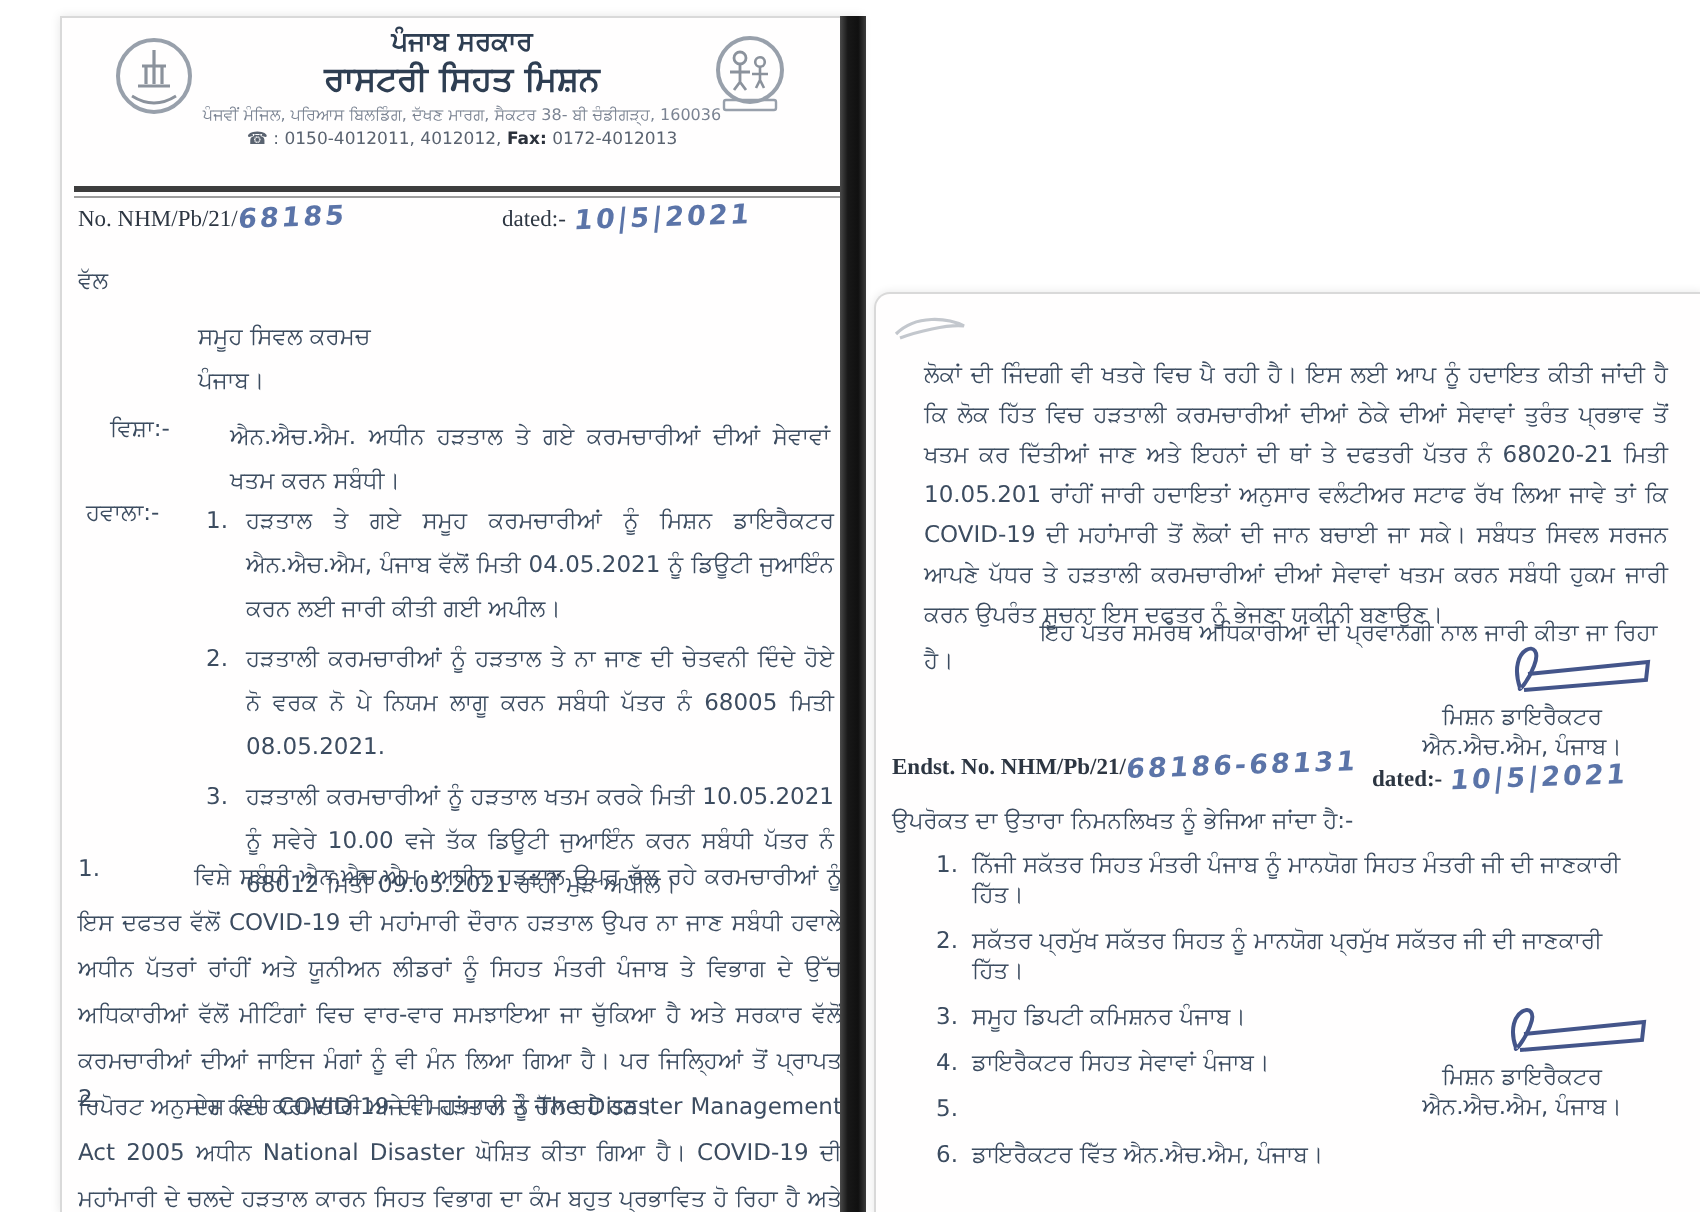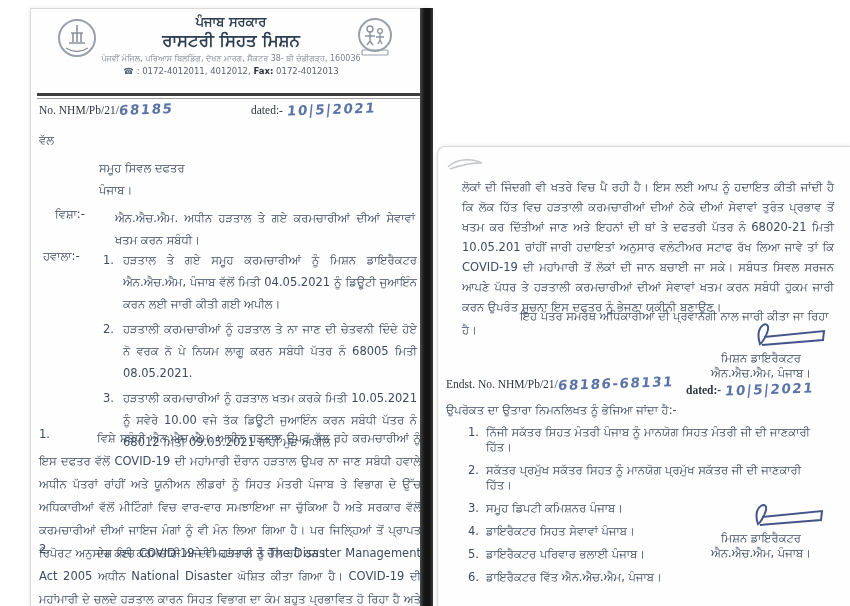--- a/index.html
+++ b/index.html
@@ -53,21 +53,21 @@
          text-align:justify;text-indent:58px;}
 
   
   .scribble{position:absolute;left:6px;top:6px;}
   #p2-body{position:absolute;left:24px;top:30px;width:372px;line-height:20px;text-align:justify;}
   #closing{position:absolute;left:24px;top:162px;width:372px;text-indent:58px;}
   .sigblock{position:absolute;text-align:center;line-height:15px;}
   #sig1-img{position:absolute;left:302px;top:170px;}
   #sig1-lbl{left:248px;top:204px;width:150px;}
   #endst{position:absolute;left:8px;top:228px;font-size:11.5px;}
-  #endst .serif{font-weight:normal;}
+  #endst .serif{font-weight:bold;}
   #dated2{position:absolute;left:248px;top:234px;font-size:11.5px;}
   #dated2 .serif{font-weight:bold;}
   #copyline{position:absolute;left:8px;top:256px;}
   #cc-list{position:absolute;left:30px;top:278px;width:350px;}
   .cc-item{display:flex;line-height:15px;margin-bottom:8px;}
   .cc-num{width:18px;flex:none;}
   #sig2-img{position:absolute;left:300px;top:352px;}
   #sig2-lbl{left:246px;top:384px;width:154px;}
 
   svg{display:block;}
@@ -83,21 +83,21 @@
       <circle cx="24" cy="22" r="18" fill="none" stroke="#98a0ab" stroke-width="2"></circle>
       <path d="M24 9 v8 M18 17 h12 M20 17 v9 M24 17 v9 M28 17 v9 M16 27 h16" fill="none" stroke="#8b929c" stroke-width="1.6"></path>
       <path d="M13 32 q11 7 22 0" fill="none" stroke="#8b929c" stroke-width="1.4"></path>
     </svg>
 
     <div class="hgroup">
       <div class="h-gov">ਪੰਜਾਬ ਸਰਕਾਰ</div>
       <div class="h-nhm">ਰਾਸਟਰੀ ਸਿਹਤ ਮਿਸ਼ਨ</div>
       <div class="h-addr">ਪੰਜਵੀਂ ਮੰਜਿਲ, ਪਰਿਆਸ ਬਿਲਡਿੰਗ, ਦੱਖਣ ਮਾਰਗ, ਸੈਕਟਰ 38- ਬੀ ਚੰਡੀਗੜ੍ਹ, 160036</div>
       <div class="h-phone">
-        <span>☎ : 0172-4012011, 4012012,</span>
+        <span>☎ : 0150-4012011, 4012012,</span>
         <span class="fax">Fax:</span>
         <span>0172-4012013</span>
       </div>
     </div>
 
     <svg class="logoR" width="52" height="50" viewBox="0 0 52 50">
       <circle cx="26" cy="20" r="16" fill="none" stroke="#98a0ab" stroke-width="2"></circle>
       <circle cx="21" cy="14" r="3" fill="none" stroke="#8b929c" stroke-width="1.4"></circle>
       <path d="M21 17 v9 M16 21 h10 M18 30 l3 -4 M24 30 l-3 -4" fill="none" stroke="#8b929c" stroke-width="1.4"></path>
       <circle cx="31" cy="16" r="2.4" fill="none" stroke="#8b929c" stroke-width="1.3"></circle>
@@ -110,21 +110,21 @@
     <div class="refline">
       <span class="serif">No. NHM/Pb/21/</span><span class="hand">68185</span>
       <span class="dated1">
         <span class="serif">dated:-</span>
         <span class="hand">10|5|2021</span>
       </span>
     </div>
 
     <div class="gu" id="to-label">ਵੱਲ</div>
     <div class="gu" id="to-block">
-      <div>ਸਮੂਹ ਸਿਵਲ ਦਫਤਰ</div>
+      <div>ਸਮੂਹ ਸਿਵਲ ਕਰਮਚ</div>
       <div>ਪੰਜਾਬ।</div>
     </div>
 
     <div class="gu" id="subj-row">
       <span class="lab">ਵਿਸ਼ਾ:-</span>
       <span class="txt">ਐਨ.ਐਚ.ਐਮ. ਅਧੀਨ ਹੜਤਾਲ ਤੇ ਗਏ ਕਰਮਚਾਰੀਆਂ ਦੀਆਂ ਸੇਵਾਵਾਂ ਖਤਮ ਕਰਨ ਸਬੰਧੀ।</span>
     </div>
 
     <div class="gu" id="ref-row">
       <span class="lab">ਹਵਾਲਾ:-</span>
@@ -194,21 +194,20 @@
       <div class="gu cc-item">
         <span class="cc-num">3.</span>
         <span>ਸਮੂਹ ਡਿਪਟੀ ਕਮਿਸ਼ਨਰ ਪੰਜਾਬ।</span>
       </div>
       <div class="gu cc-item">
         <span class="cc-num">4.</span>
         <span>ਡਾਇਰੈਕਟਰ ਸਿਹਤ ਸੇਵਾਵਾਂ ਪੰਜਾਬ।</span>
       </div>
       <div class="gu cc-item">
         <span class="cc-num">5.</span>
-        <span>ਡਾਇਰੈਕਟਰ ਪਰਿਵਾਰ ਭਲਾਈ ਪੰਜਾਬ।</span>
       </div>
       <div class="gu cc-item">
         <span class="cc-num">6.</span>
         <span>ਡਾਇਰੈਕਟਰ ਵਿੱਤ ਐਨ.ਐਚ.ਐਮ, ਪੰਜਾਬ।</span>
       </div>
     </div>
 
     <svg id="sig2-img" width="90" height="32" viewBox="0 0 90 32">
       <path d="M20 25 C 13 5, 33 0, 27 14 C 24 22, 19 27, 20 25" fill="none" stroke="#44558a" stroke-width="2"></path>
       <path d="M24 18 L84 12 L83 21 L22 26" fill="none" stroke="#44558a" stroke-width="2"></path>

